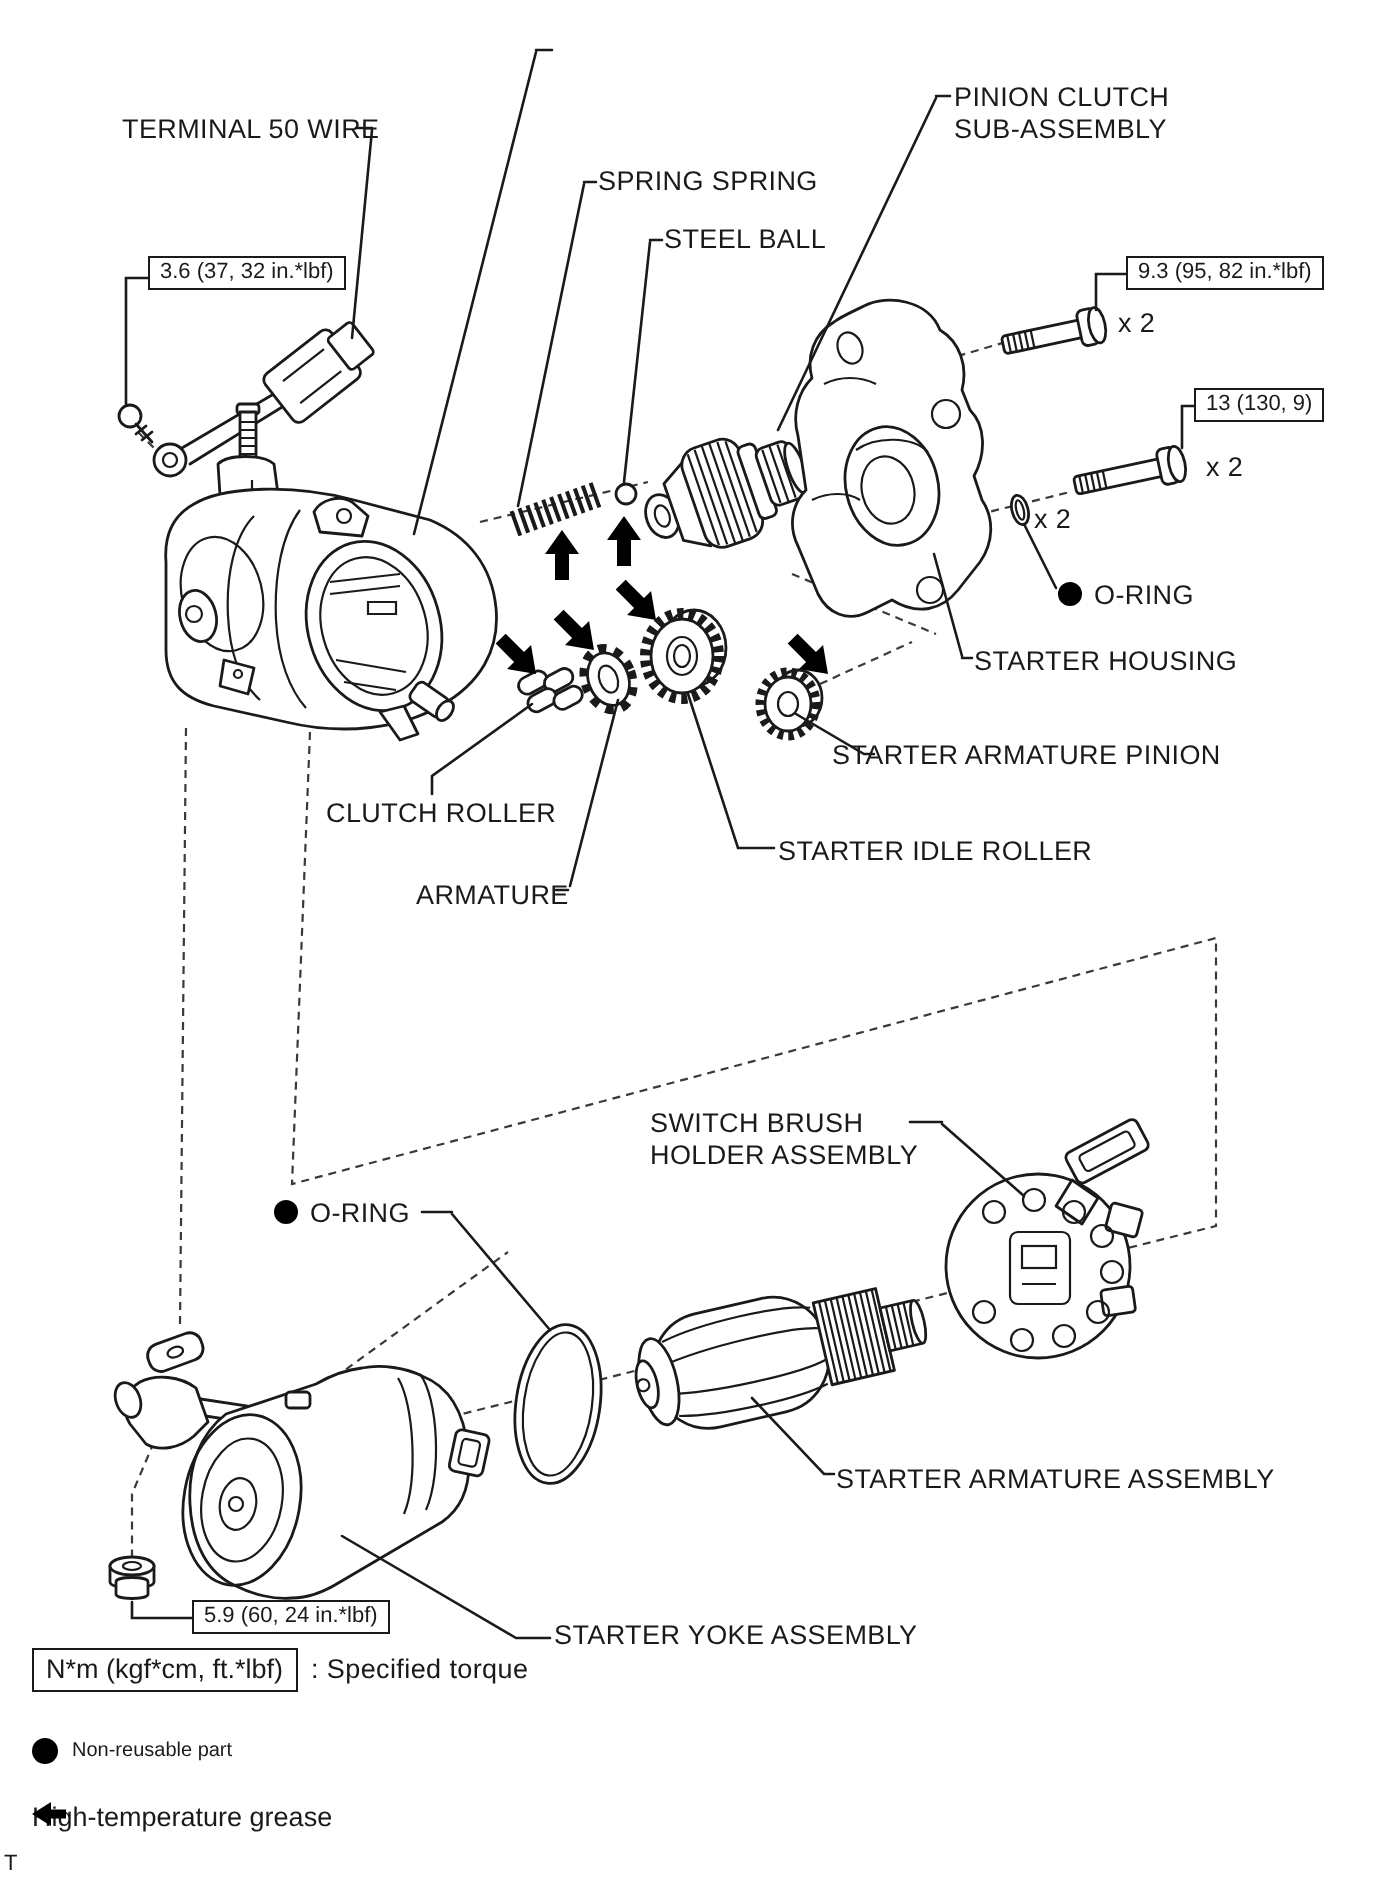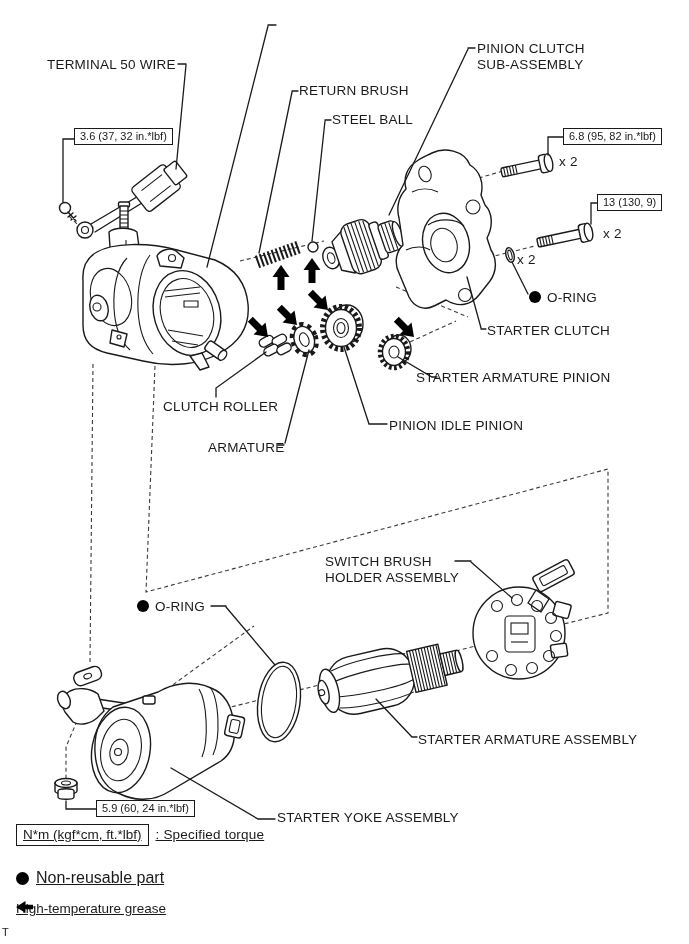--- a/index.html
+++ b/index.html
@@ -10,21 +10,21 @@
   .f{fill:#fff;stroke:#1a1a1a;stroke-width:1.4;stroke-linejoin:round;}
   .thin{fill:none;stroke:#1a1a1a;stroke-width:1.1;}
   .dash{fill:none;stroke:#3a3a3a;stroke-width:1.1;stroke-dasharray:4 3;}
   .ldr{fill:none;stroke:#1a1a1a;stroke-width:1.3;stroke-linecap:round;}
   .blk{fill:#000;stroke:none;}
   .lbl{position:absolute;font-size:13.5px;line-height:15.5px;white-space:nowrap;letter-spacing:.2px;}
   .tbox{position:absolute;border:1.5px solid #1a1a1a;background:#fff;font-size:11px;
         padding:1px 5px 2px;white-space:nowrap;}
   .dot{display:inline-block;width:12px;height:12px;border-radius:50%;background:#000;
        vertical-align:-1px;margin-right:6px;}
-  .row{position:absolute;display:flex;align-items:center;gap:7px;white-space:nowrap;text-decoration:underline;}
+  .row{position:absolute;display:flex;align-items:center;gap:7px;white-space:nowrap;}
   .legendbox{border:1.5px solid #1a1a1a;background:#fff;padding:2px 6px 3px;font-size:13.5px;}
 </style>
 </head>
 <body>
 
 <div class="stage">
 
 <svg width="689" height="944" viewBox="0 0 689 944">
 
   <g>
@@ -243,48 +243,48 @@
     <path class="ldr" d="M 278,445 H 284 M 285,443 L 309,350"></path>
     <path class="ldr" d="M 344,347 L 369,424 H 387"></path>
     <path class="ldr" d="M 455,561 H 471 M 471,562 L 512,598"></path>
     <path class="ldr" d="M 211,606 H 226 M 226,607 L 275,665"></path>
     <path class="ldr" d="M 376,699 L 412,737 H 417"></path>
     <path class="ldr" d="M 171,768 L 258,819 H 275"></path>
     <path class="ldr" d="M 66,801 V 809 H 96"></path>
   </g>
 </svg>
 
-<div class="lbl" style="left:47px;top:57px">TERMINAL 50 WIRE</div>
-
-
-<div class="lbl" style="left:299px;top:83px">RETURN BRUSH</div>
+<div class="lbl" style="left:61px;top:57px">TERMINAL 50 WIRE</div>
+
+
+<div class="lbl" style="left:299px;top:83px">SPRING SPRING</div>
 <div class="lbl" style="left:332px;top:112px">STEEL BALL</div>
 
 <div class="lbl" style="left:477px;top:41px">
   <div>PINION CLUTCH</div>
   <div>SUB-ASSEMBLY</div>
 </div>
 
 <div class="tbox" style="left:74px;top:128px">3.6 (37, 32 in.*lbf)</div>
-<div class="tbox" style="left:563px;top:128px">6.8 (95, 82 in.*lbf)</div>
+<div class="tbox" style="left:563px;top:128px">9.3 (95, 82 in.*lbf)</div>
 <div class="tbox" style="left:597px;top:194px">13 (130, 9)</div>
 <div class="tbox" style="left:96px;top:800px">5.9 (60, 24 in.*lbf)</div>
 
 <div class="lbl" style="left:559px;top:154px">x 2</div>
 <div class="lbl" style="left:603px;top:226px">x 2</div>
 <div class="lbl" style="left:517px;top:252px">x 2</div>
 
 <div class="lbl" style="left:529px;top:290px">
   <span class="dot"></span><span>O-RING</span>
 </div>
 
-<div class="lbl" style="left:487px;top:323px">STARTER CLUTCH</div>
+<div class="lbl" style="left:487px;top:323px">STARTER HOUSING</div>
 <div class="lbl" style="left:416px;top:370px">STARTER ARMATURE PINION</div>
 <div class="lbl" style="left:163px;top:399px">CLUTCH ROLLER</div>
-<div class="lbl" style="left:389px;top:418px">PINION IDLE PINION</div>
+<div class="lbl" style="left:389px;top:418px">STARTER IDLE ROLLER</div>
 <div class="lbl" style="left:208px;top:440px">ARMATURE</div>
 
 <div class="lbl" style="left:325px;top:554px">
   <div>SWITCH BRUSH</div>
   <div>HOLDER ASSEMBLY</div>
 </div>
 
 <div class="lbl" style="left:137px;top:599px">
   <span class="dot"></span><span>O-RING</span>
 </div>
@@ -292,21 +292,21 @@
 <div class="lbl" style="left:418px;top:732px">STARTER ARMATURE ASSEMBLY</div>
 <div class="lbl" style="left:277px;top:810px">STARTER YOKE ASSEMBLY</div>
 
 <div class="row" style="left:16px;top:824px">
   <span class="legendbox">N*m (kgf*cm, ft.*lbf)</span>
   <span class="lbl" style="position:static">: Specified torque</span>
 </div>
 
 <div class="row" style="left:16px;top:869px">
   <span class="dot" style="width:13px;height:13px;margin-right:0"></span>
-  <span style="font-size:16px">Non-reusable part</span>
+  <span style="font-size:10px">Non-reusable part</span>
 </div>
 
 <div class="row" style="left:16px;top:901px">
   <svg width="17" height="12">
         <path fill="#000" d="M0,6 L9.5,0 L9.5,3.7 H17 V8.3 H9.5 V12 Z"></path>
       </svg>
   <span style="font-size:13.5px">High-temperature grease</span>
 </div>
 
 <div class="lbl" style="left:2px;top:925px;font-size:11px">T</div>

